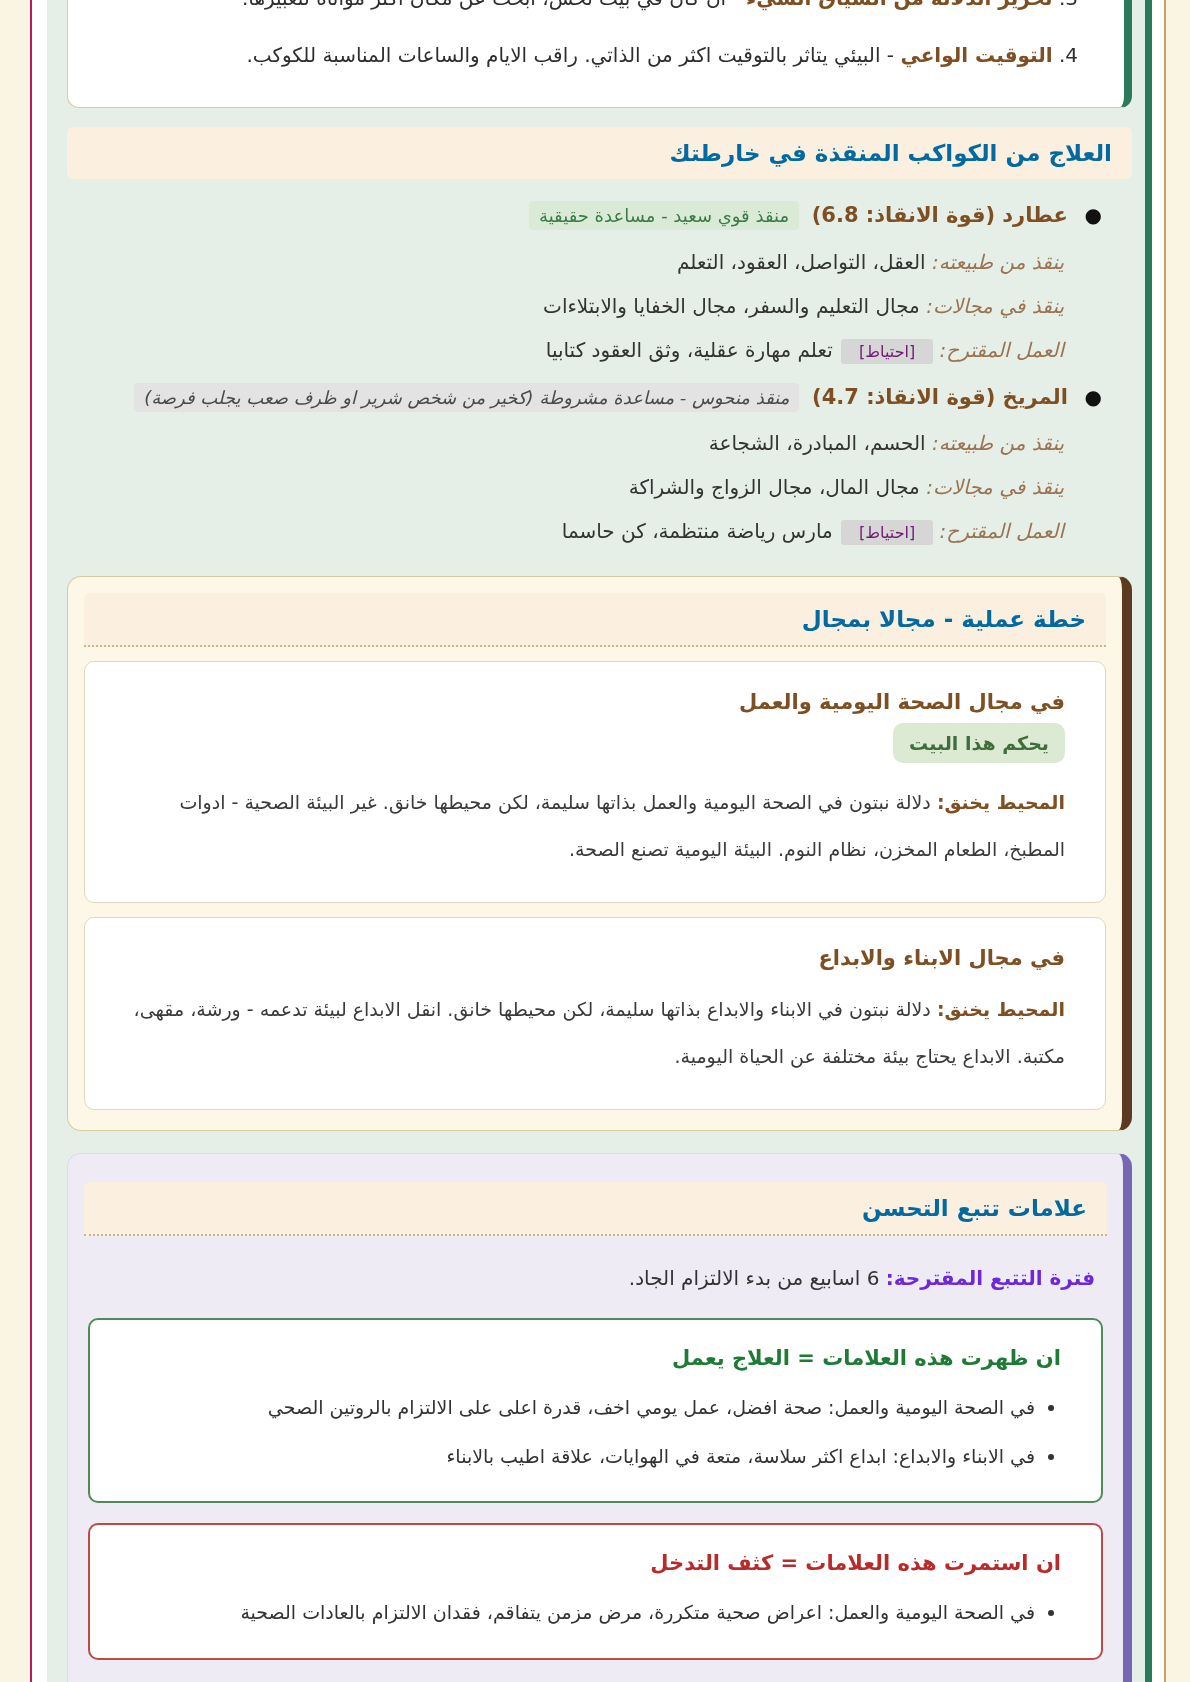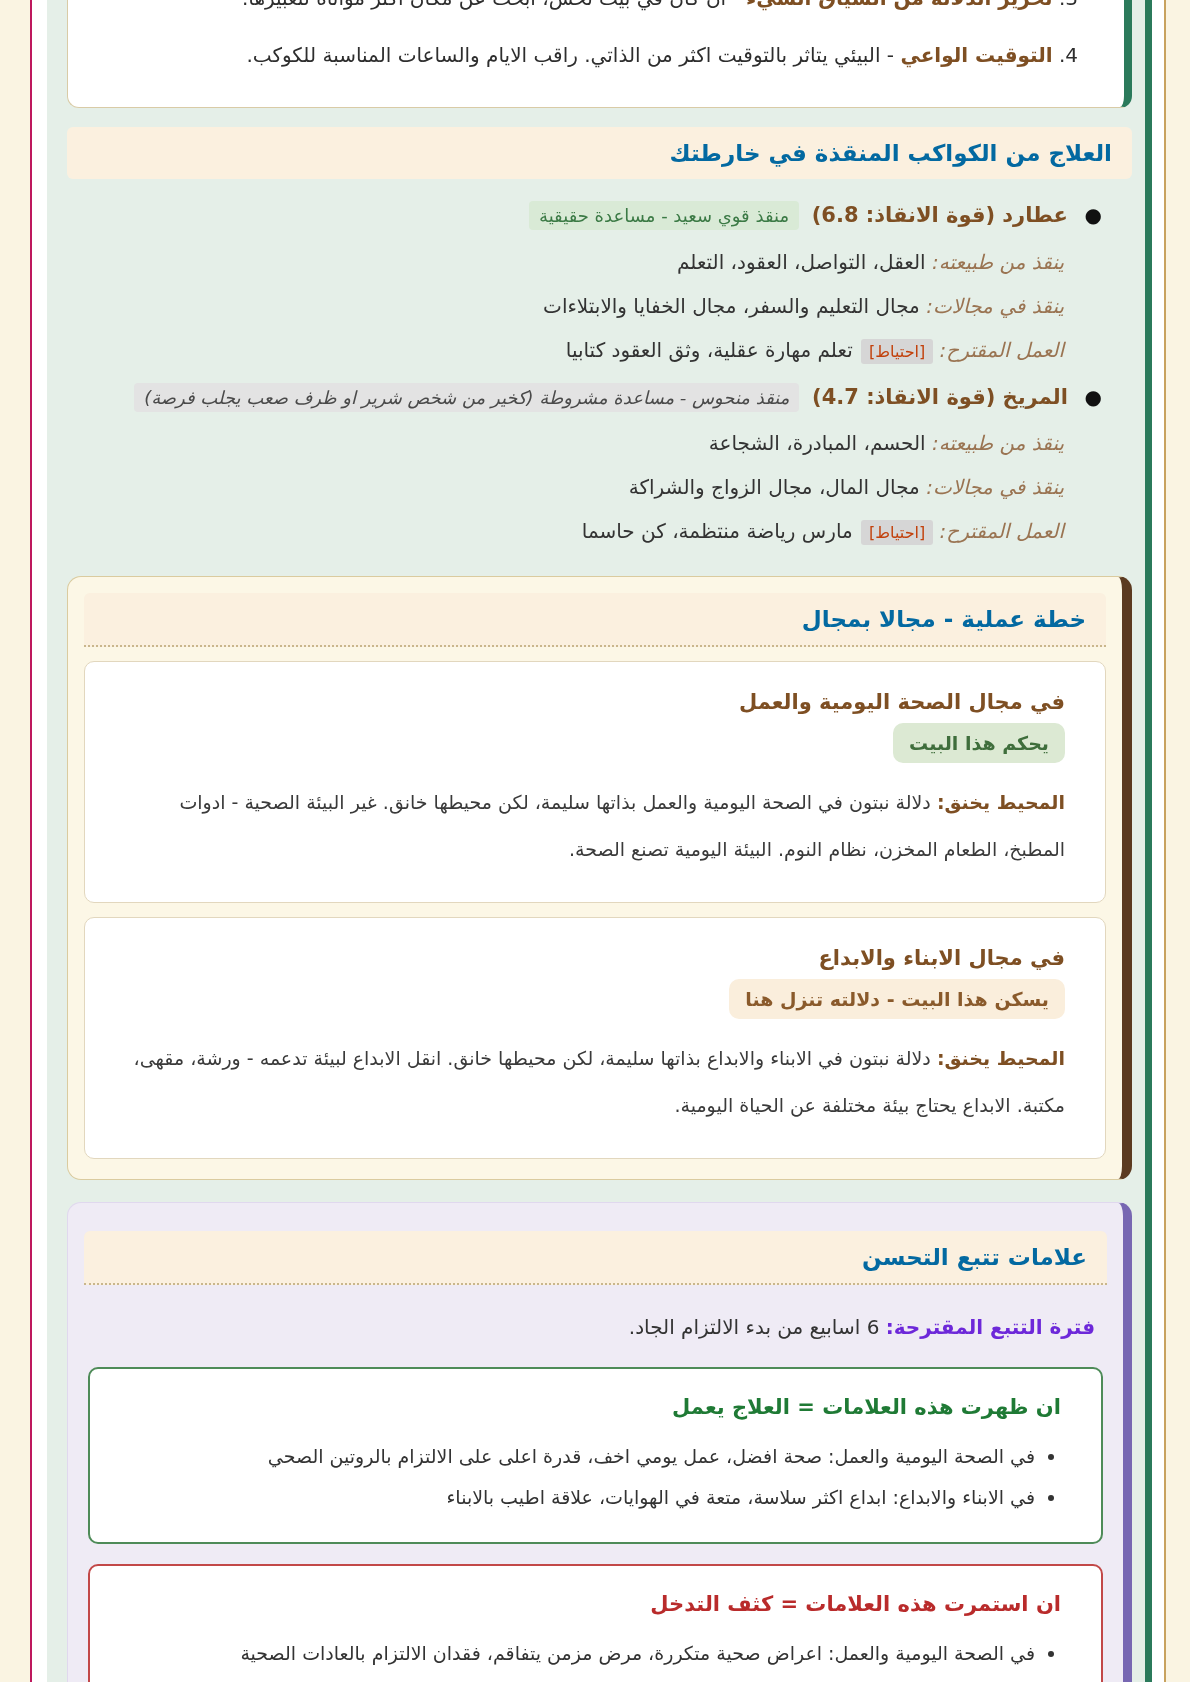--- a/index.html
+++ b/index.html
@@ -61,22 +61,22 @@
   .planet-title .dot { color:#111; font-size:20px; margin-left:10px; }
   .planet-name { font-weight:bold; color:#7e4f23; }
   .badge {
     font-size:18px; padding:4px 10px; border-radius:4px; margin-right:6px;
   }
   .badge.green { background:#d9ead6; color:#3b7a45; }
   .badge.gray  { background:#e3e3e3; color:#4a4a4a; font-style:italic; }
   .p-line { font-size:20px; color:#333; margin:15px 38px 0 0; line-height:1.45; }
   .p-label { font-style:italic; color:#9a7452; }
   .chip {
-    background:#d6d6d6; color:#c2410c; font-size:16px;
-    padding:3px 8px; border-radius:3px; margin-left:2px;
+    background:#d6d6d6; color:#701a75; font-size:16px;
+    padding:3px 18px; border-radius:3px; margin-left:2px;
   }
 
   
   .cream-section {
     margin-top:30px;
     background:#fcf7e6;
     border:1px solid #dacb9f;
     border-right:10px solid #5b3a20;
     border-radius:14px;
     padding:16px 16px 20px 16px;
@@ -117,21 +117,21 @@
     border-radius:10px;
     padding:26px 40px 30px;
     margin:0 4px 20px;
   }
   .signal-card.good { border:2px solid #4e8b58; }
   .signal-card.bad  { border:2px solid #c24848; }
   .signal-card h3 { font-size:21px; font-weight:bold; margin-bottom:22px; }
   .signal-card.good h3 { color:#1f7a35; }
   .signal-card.bad h3  { color:#b92b2b; }
   .signal-card ul { list-style:disc; padding-right:26px; }
-  .signal-card li { font-size:19px; line-height:1.6; color:#333; margin-bottom:10px; }
+  .signal-card li { font-size:19px; line-height:1.6; color:#333; margin-bottom:18px; }
   .signal-card li:last-child { margin-bottom:0; }
 </style>
 </head>
 <body>
 
 <div class="outer-column">
   <div class="green-panel">
 
     <div class="top-card">
       <div class="list-item">
@@ -207,23 +207,20 @@
           <span class="pill green">يحكم هذا البيت</span>
         </div>
         <p class="card-text">
           <span class="lead">المحيط يخنق:</span>
           <span>دلالة نبتون في الصحة اليومية والعمل بذاتها سليمة، لكن محيطها خانق. غير البيئة الصحية - ادوات المطبخ، الطعام المخزن، نظام النوم. البيئة اليومية تصنع الصحة.</span>
         </p>
       </div>
 
       <div class="white-card">
         <h3>في مجال الابناء والابداع</h3>
-        <div>
-          <span class="pill peach">يسكن هذا البيت - دلالته تنزل هنا</span>
-        </div>
         <p class="card-text">
           <span class="lead">المحيط يخنق:</span>
           <span>دلالة نبتون في الابناء والابداع بذاتها سليمة، لكن محيطها خانق. انقل الابداع لبيئة تدعمه - ورشة، مقهى، مكتبة. الابداع يحتاج بيئة مختلفة عن الحياة اليومية.</span>
         </p>
       </div>
     </div>
 
     <div class="lavender-section">
       <div class="section-header dotted">
         <h2>علامات تتبع التحسن</h2>

